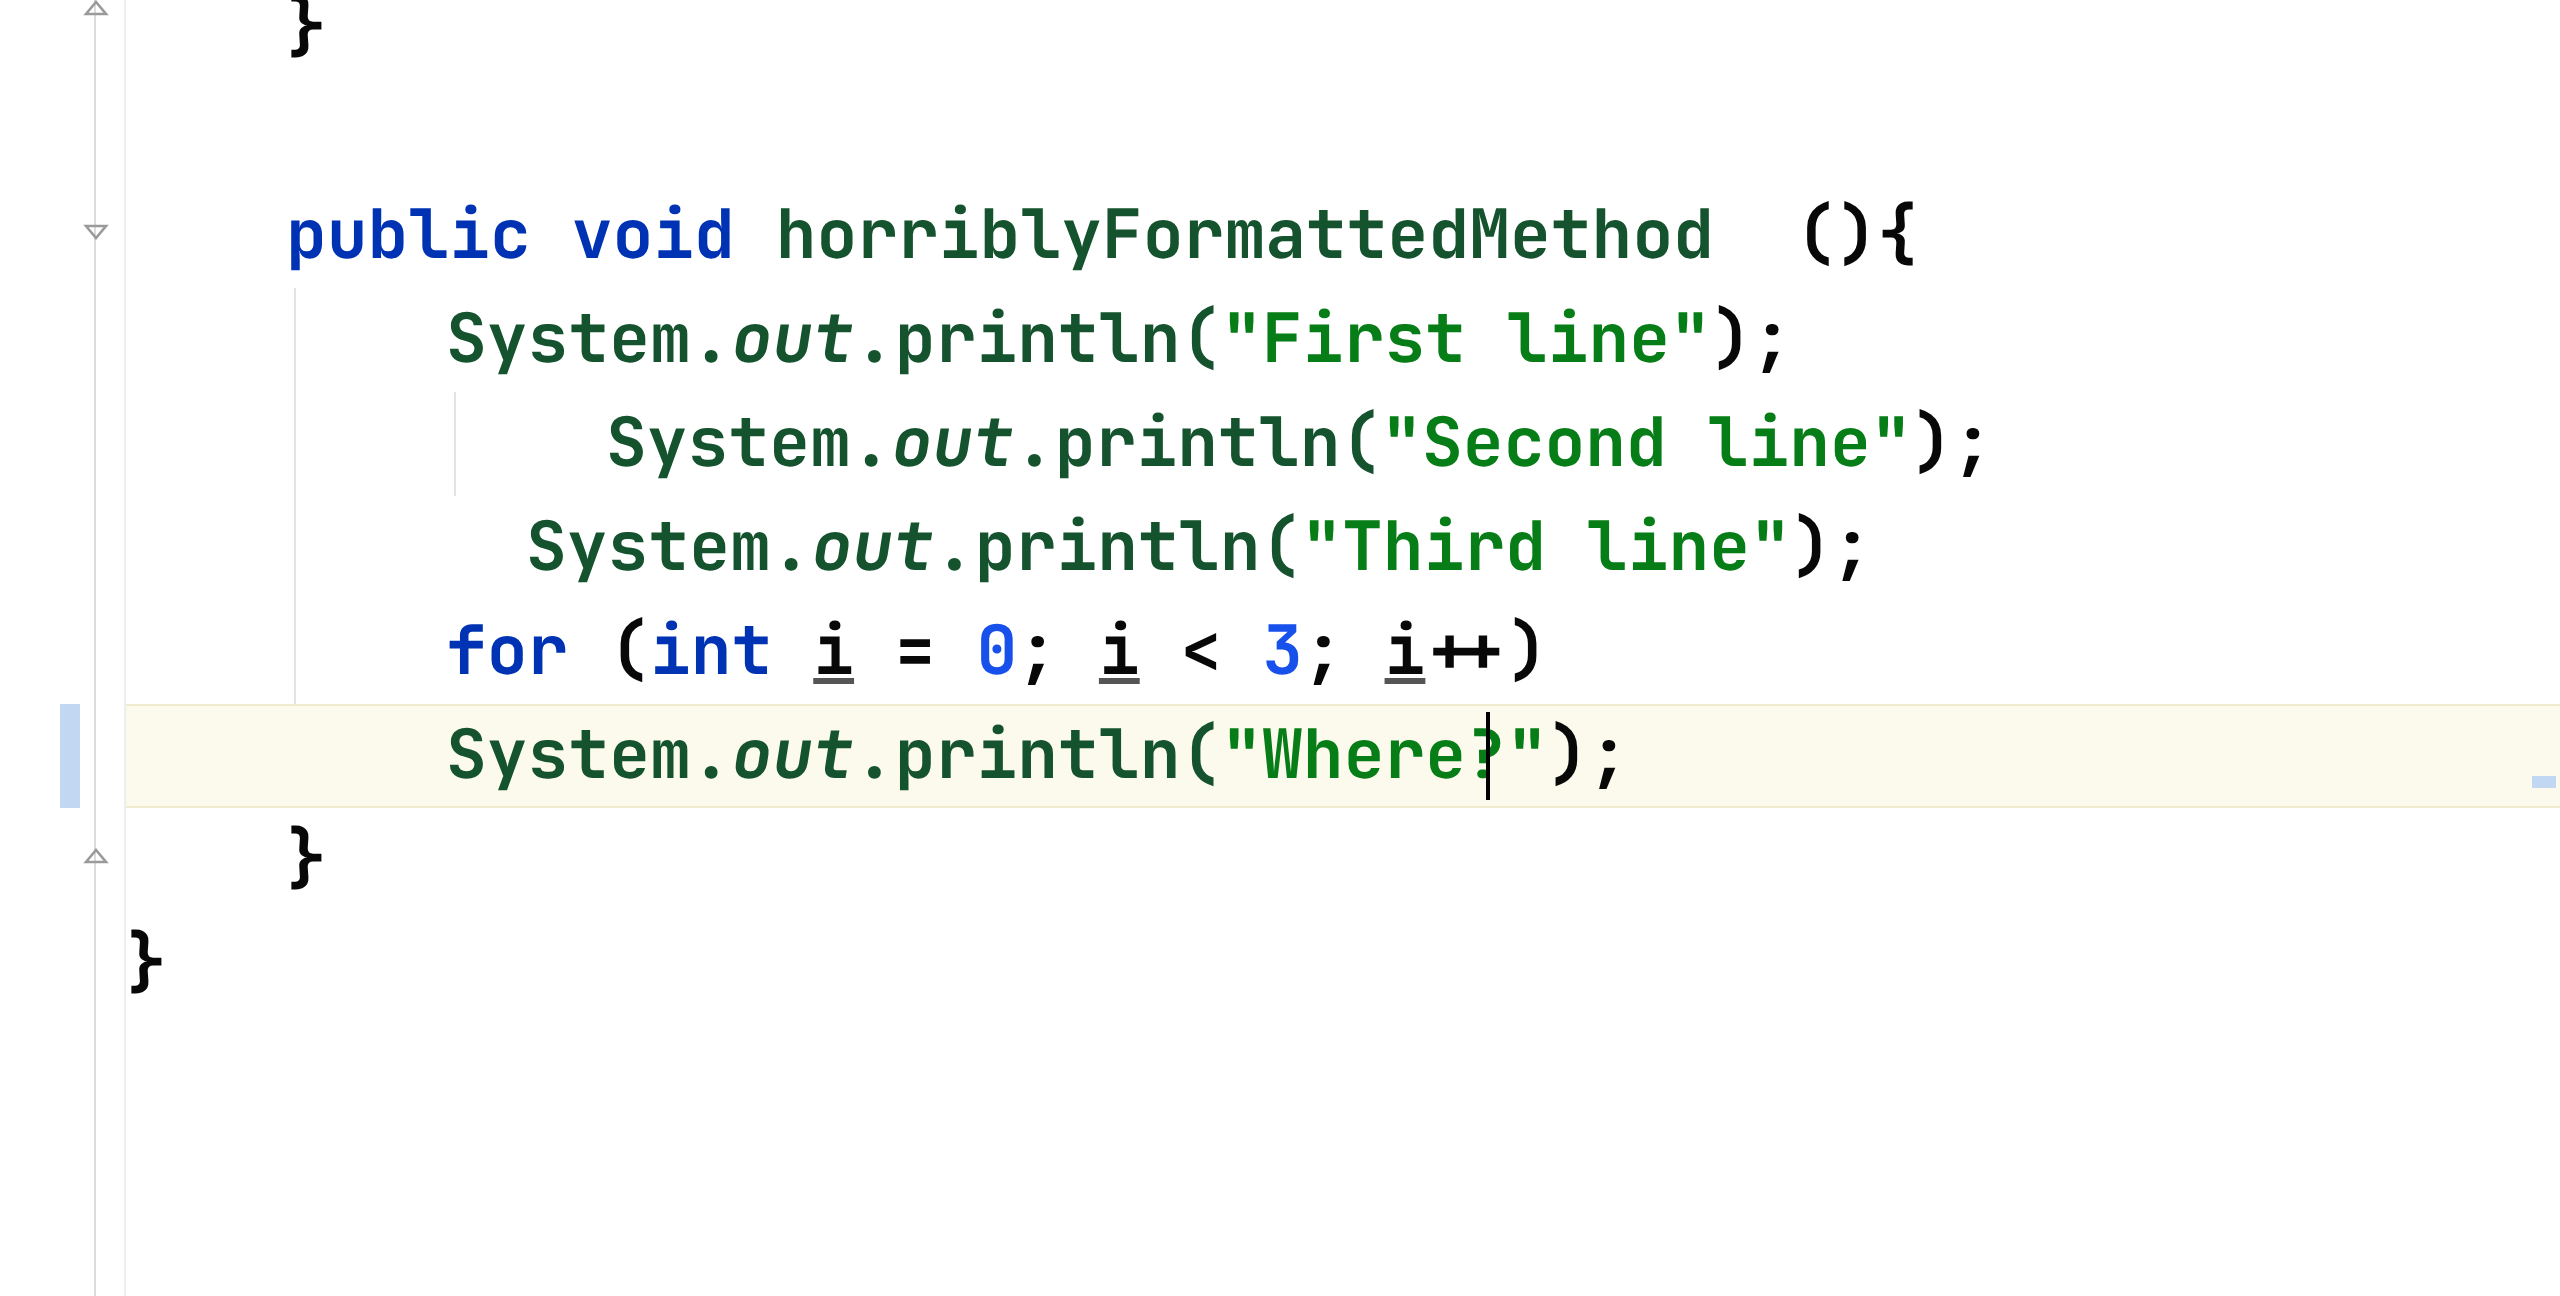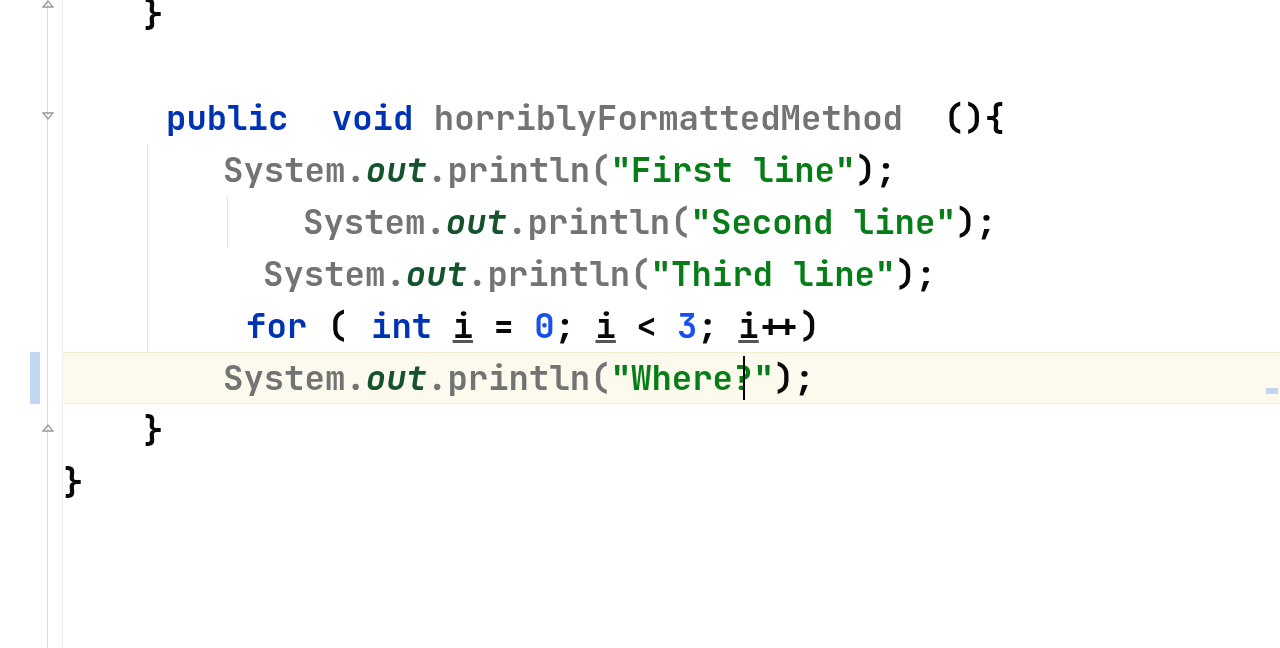--- a/index.html
+++ b/index.html
@@ -57,22 +57,22 @@
     font-size: 34px;
     white-space: pre;
     font-weight: 600;
     letter-spacing: 0px;
   }
   .line-inner {
     display: inline-block;
     padding-left: 0px;
     color: #080808;
   }
-  .kw   { color: #0033b3; font-weight: 700; margin-left: 23px; }
-  .ident{ color: #737373; }
+  .kw   { color: #0033b3; font-weight: 700; }
+  .ident{ color: #14532d; }
   .field{ color: #14532d; font-style: italic; }
   .str  { color: #067d17; font-weight: 700; }
   .num  { color: #1750eb; }
   .punc { color: #080808; }
   .var  { color: #080808; text-decoration: underline; text-decoration-color: #555; }
   .current-line-bg {
     position: absolute;
     left: 0;
     right: 0;
     height: 52px;

